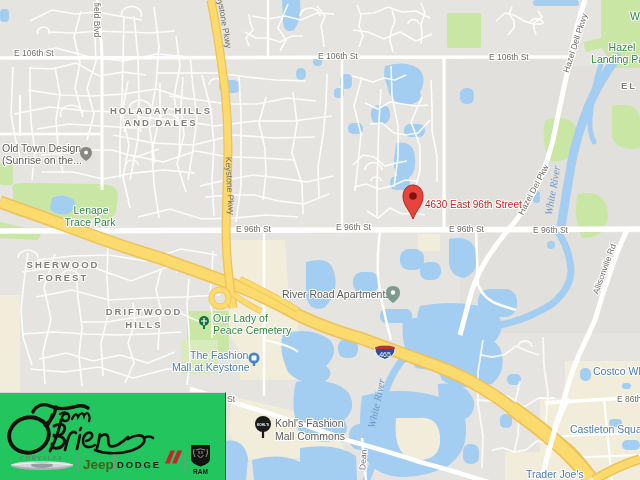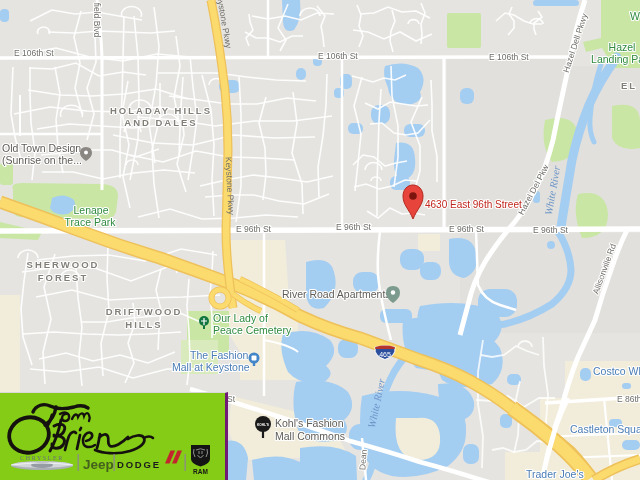--- a/index.html
+++ b/index.html
@@ -435,21 +435,21 @@
 </g>
 
 <g>
 <path d="M413,219 C409,209 403,205 403,196 C403,189.5 407.5,185 413,185 C418.5,185 423,189.5 423,196 C423,205 417,209 413,219 Z" fill="#e7453c" stroke="#b3271e" stroke-width="1"></path>
 <circle cx="413" cy="196" r="3.8" fill="#7c150e"></circle>
 </g>
 
 <text x="425" y="208" font-size="10px" fill="#c1261d" class="halo">4630 East 96th Street</text>
 </svg>
 
-<div style="position:absolute;left:0px;top:392px;width:225px;height:88px;background:#84cc16;border-top:1px solid #d8d8d8;border-right:3px solid #701a75;">
+<div style="position:absolute;left:0px;top:392px;width:225px;height:88px;background:#22c55e;border-top:1px solid #d8d8d8;border-right:1px solid #701a75;">
 <svg width="225" height="88" viewBox="0 0 225 88">
 
 <g fill="none" stroke="#14110e" stroke-linecap="round">
 <path d="M33,19 C36,12 44,10 50,13 C56,16 66,16 74,14 C80,12 85,13 88,15" stroke-width="3.4"></path>
 <path d="M56,14 C55,21 51,28 45,32" stroke-width="3.4"></path>
 <path d="M60,21 C65,18 70,20 69,25 C68,29 62,29 62,25 C62,22 65,20 68,21" stroke-width="2.4"></path>
 <path d="M72,26 C74,21 77,20 78,24 C80,20 83,19 84,23 C85,20 88,19 89,22 C90,24 90,26 89,28" stroke-width="2.3"></path>
 </g>
 
 <g fill="none" stroke="#14110e" stroke-linecap="round">

